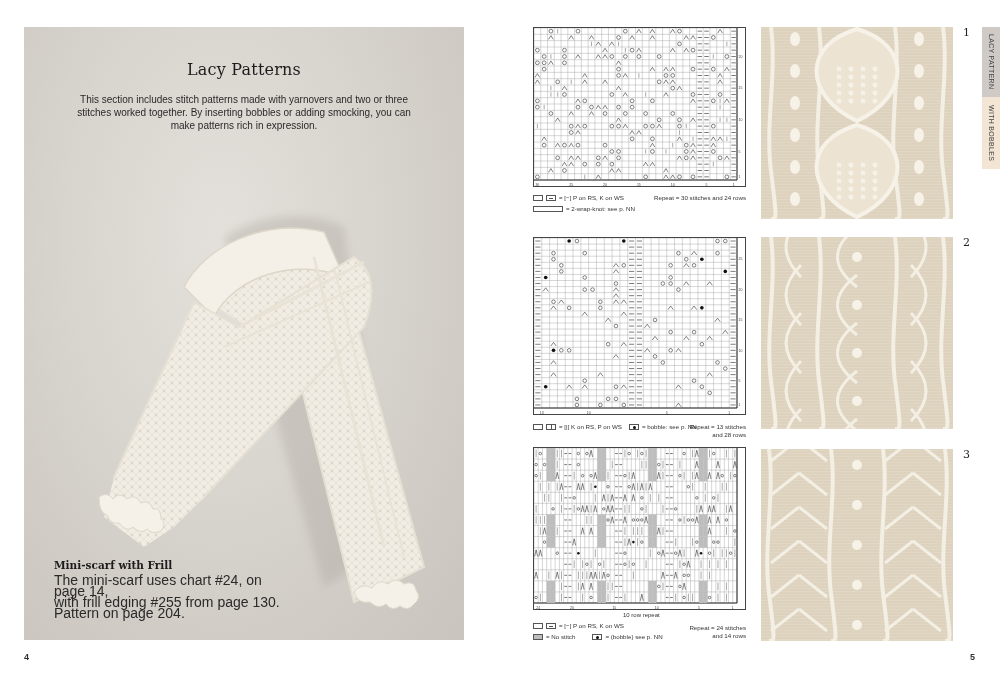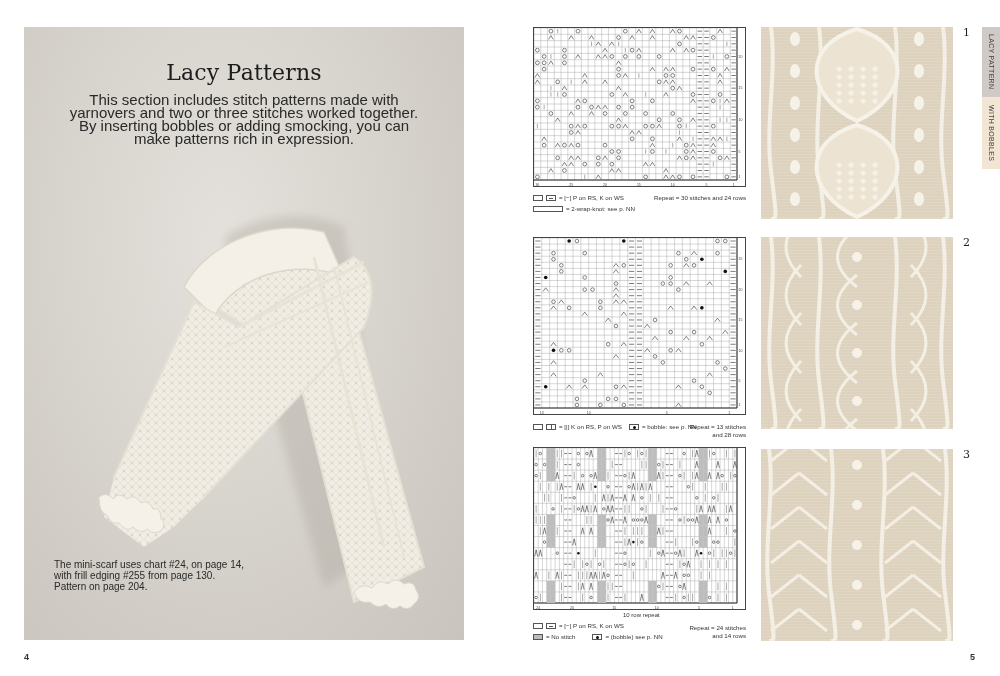--- a/index.html
+++ b/index.html
@@ -7,34 +7,34 @@
   body { position: relative; font-family: "Liberation Sans", sans-serif; color: #222; }
 
   
   .photo {
     position: absolute; left: 24px; top: 27px; width: 440px; height: 613px;
     background: radial-gradient(ellipse at 45% 35%, #e4e1dc 0%, #d8d4ce 45%, #c9c4bd 100%);
     overflow: hidden;
   }
   .photo-title {
     position: absolute; left: 0; width: 100%; top: 33px; text-align: center;
-    font-family: "DejaVu Serif", "Liberation Serif", serif; font-size: 22px; color: #1c1c1c;
+    font-family: "DejaVu Serif", "Liberation Serif", serif; font-size: 16px; color: #1c1c1c;
     letter-spacing: 0.2px;
   }
   .photo-intro {
     position: absolute; left: 40px; width: 360px; top: 66px; text-align: center;
-    font-size: 15px; line-height: 13px; color: #2a2a2a;
+    font-size: 10px; line-height: 13px; color: #2a2a2a;
   }
   .scarf { position: absolute; left: 0; top: 0; width: 440px; height: 613px; }
   .caption { position: absolute; left: 30px; top: 532px; width: 230px; }
   .caption-title {
     font-family: "DejaVu Serif", "Liberation Serif", serif; font-weight: bold;
     font-size: 10.5px; color: #1c1c1c; margin-bottom: 4px;
   }
-  .caption-text { font-size: 10px; line-height: 11px; color: #2a2a2a; }
+  .caption-text { font-size: 14px; line-height: 11px; color: #2a2a2a; }
 
   .page-num { position: absolute; top: 652px; font-size: 9px; font-weight: bold; color: #333; }
 
   
   .chart { position: absolute; background: #fff; border: 1px solid #444; overflow: hidden; }
   .chart svg { display: block; }
   .legend { position: absolute; font-size: 6.2px; color: #333; line-height: 8px; }
   .legend .row { display: flex; align-items: center; gap: 3px; white-space: nowrap; }
   .key-box { display: inline-block; width: 10px; height: 6px; border: 1px solid #555; background: #fff; }
   .key-box.gray { background: #bdbdbd; }
@@ -90,20 +90,21 @@
     <path d="M215 300 L340 235" stroke="#e9e3d6" stroke-width="3"></path>
     <path d="M200 320 L345 255" stroke="#e9e3d6" stroke-width="2"></path>
     <path d="M290 230 L360 520" stroke="#e9e3d6" stroke-width="3"></path>
     <path d="M310 240 L380 530" stroke="#e9e3d6" stroke-width="2"></path>
   </svg>
 
   <div class="photo-title">Lacy Patterns</div>
   <div class="photo-intro">This section includes stitch patterns made with yarnovers and two or three stitches worked together. By inserting bobbles or adding smocking, you can make patterns rich in expression.</div>
 
   <div class="caption">
+    <div class="caption-title">Mini-scarf with Frill</div>
     <div class="caption-text">The mini-scarf uses chart #24, on page 14,</div>
     <div class="caption-text">with frill edging #255 from page 130.</div>
     <div class="caption-text">Pattern on page 204.</div>
   </div>
 </div>
 
 <div class="page-num" style="left:24px;">4</div>
 
 <div class="chart" style="left:533px; top:27px; width:213px; height:160px;">
   <svg id="chart1svg" width="213" height="160">

